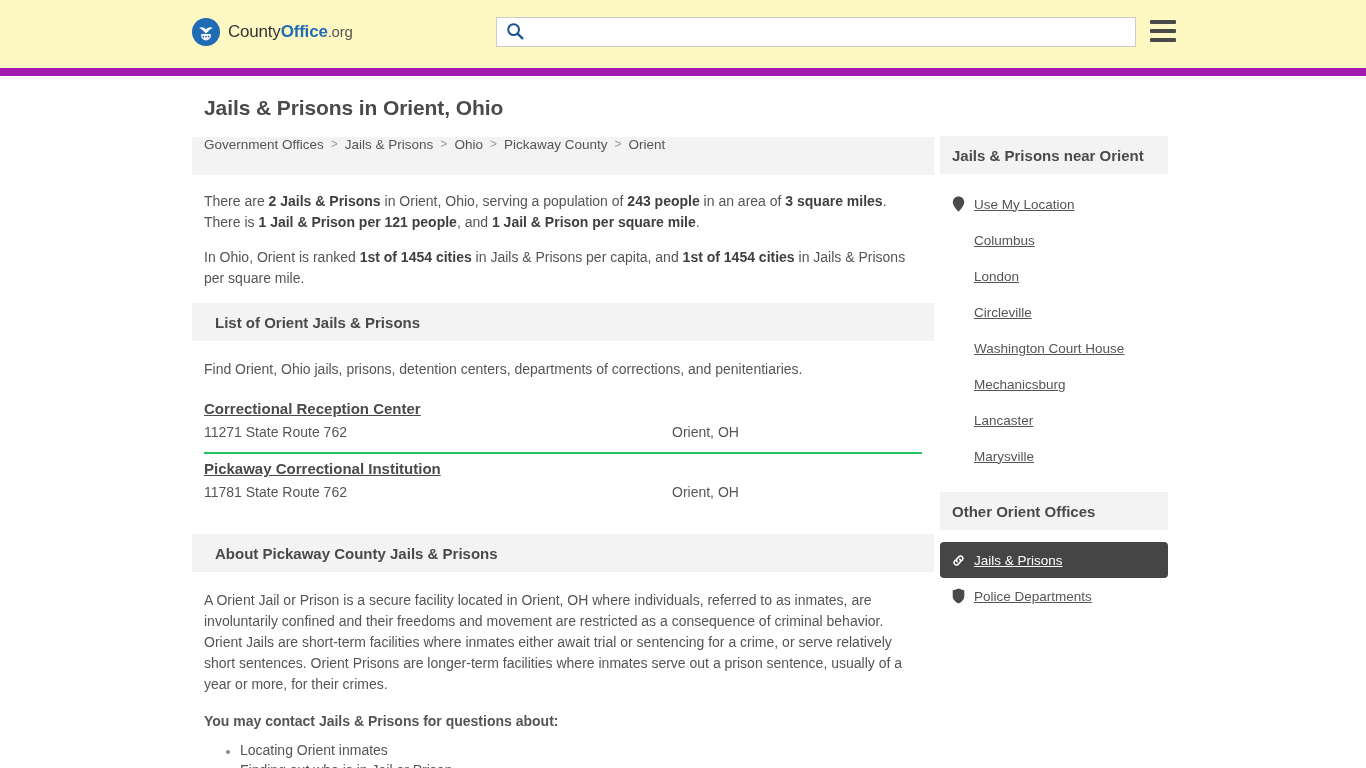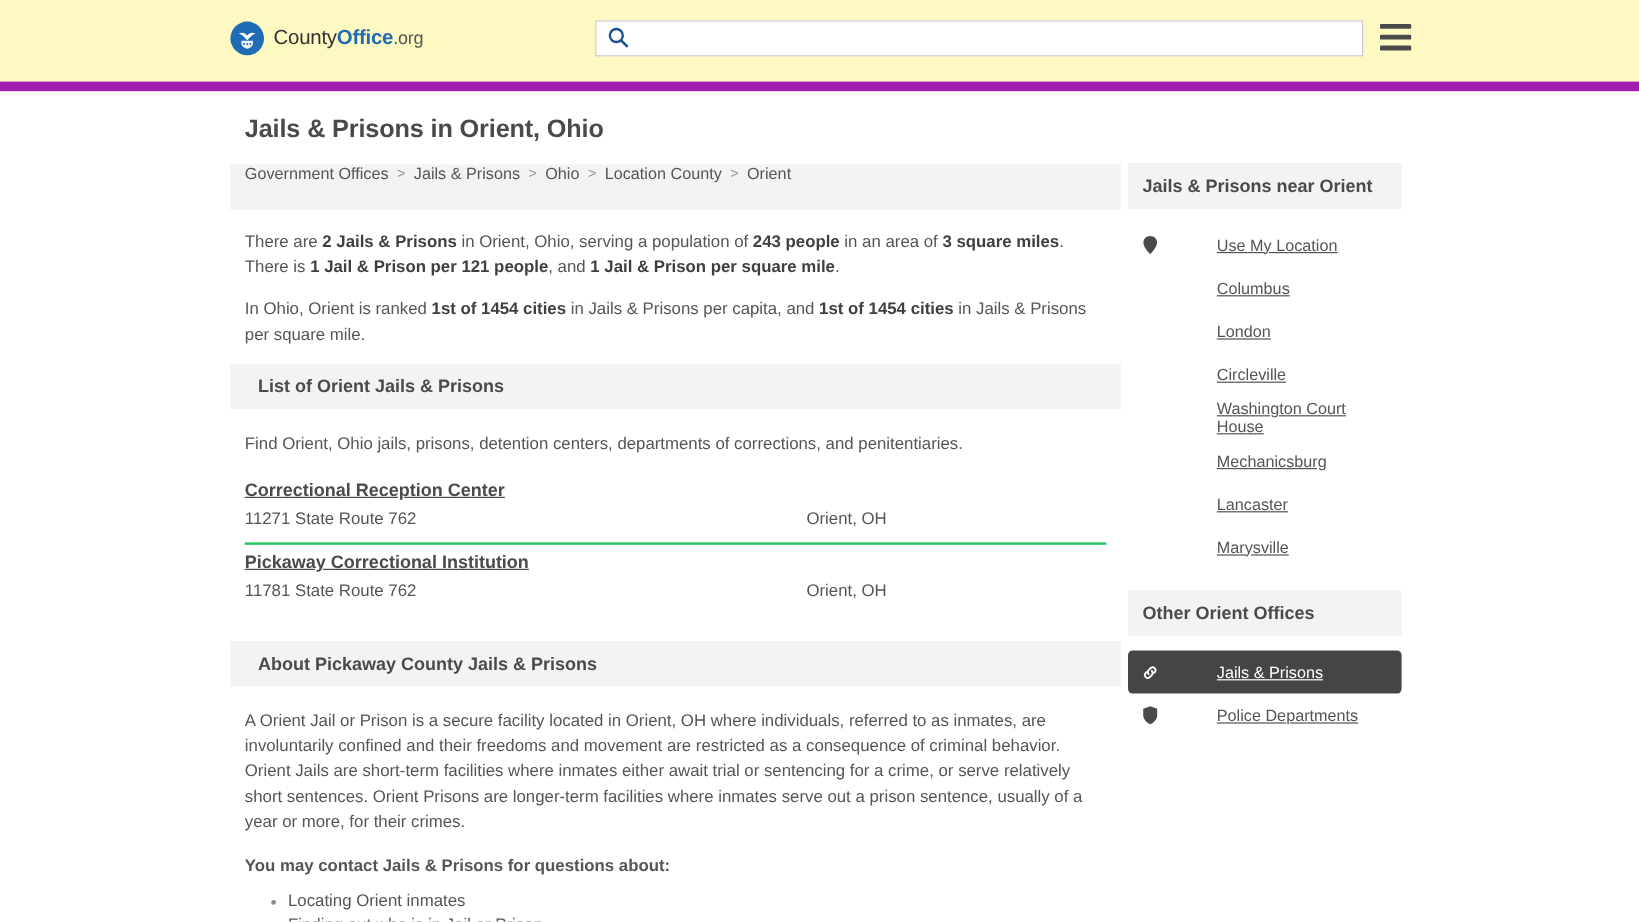--- a/index.html
+++ b/index.html
@@ -240,21 +240,20 @@
     font-weight: bold;
     color: #4a4a4a;
   }
   .side-links { padding: 12px 0 0 0; }
   .side-link-row {
     display: flex;
     align-items: center;
     height: 36px;
     padding: 0 10px;
     border-radius: 4px;
-    gap: 40px;
   }
   .side-link-row.active { background: #454545; }
   .side-icon {
     width: 16px;
     margin-right: 8px;
     display: flex;
     align-items: center;
     justify-content: center;
     flex: none;
   }
@@ -310,21 +309,21 @@
 
     <h1 class="page-title">Jails &amp; Prisons in Orient, Ohio</h1>
 
     <div class="breadcrumb" id="breadcrumb">
         <a>Government Offices</a>
         <span class="sep">&gt;</span>
         <a>Jails &amp; Prisons</a>
         <span class="sep">&gt;</span>
         <a>Ohio</a>
         <span class="sep">&gt;</span>
-        <a>Location County</a>
+        <a>Pickaway County</a>
         <span class="sep">&gt;</span>
         <a class="crumb-current">Orient</a>
       </div>
 
     <div class="intro">
       <p id="intro-p1"><span>There are </span><b>2 Jails &amp; Prisons</b><span> in Orient, Ohio, serving a population of </span><b>243 people</b><span> in an area of </span><b>3 square miles</b><span>. There is </span><b>1 Jail &amp; Prison per 121 people</b><span>, and </span><b>1 Jail &amp; Prison per square mile</b><span>.</span></p>
       <p id="intro-p2"><span>In Ohio, Orient is ranked </span><b>1st of 1454 cities</b><span> in Jails &amp; Prisons per capita, and </span><b>1st of 1454 cities</b><span> in Jails &amp; Prisons per square mile.</span></p>
     </div>
 
     <div class="section-bar">

